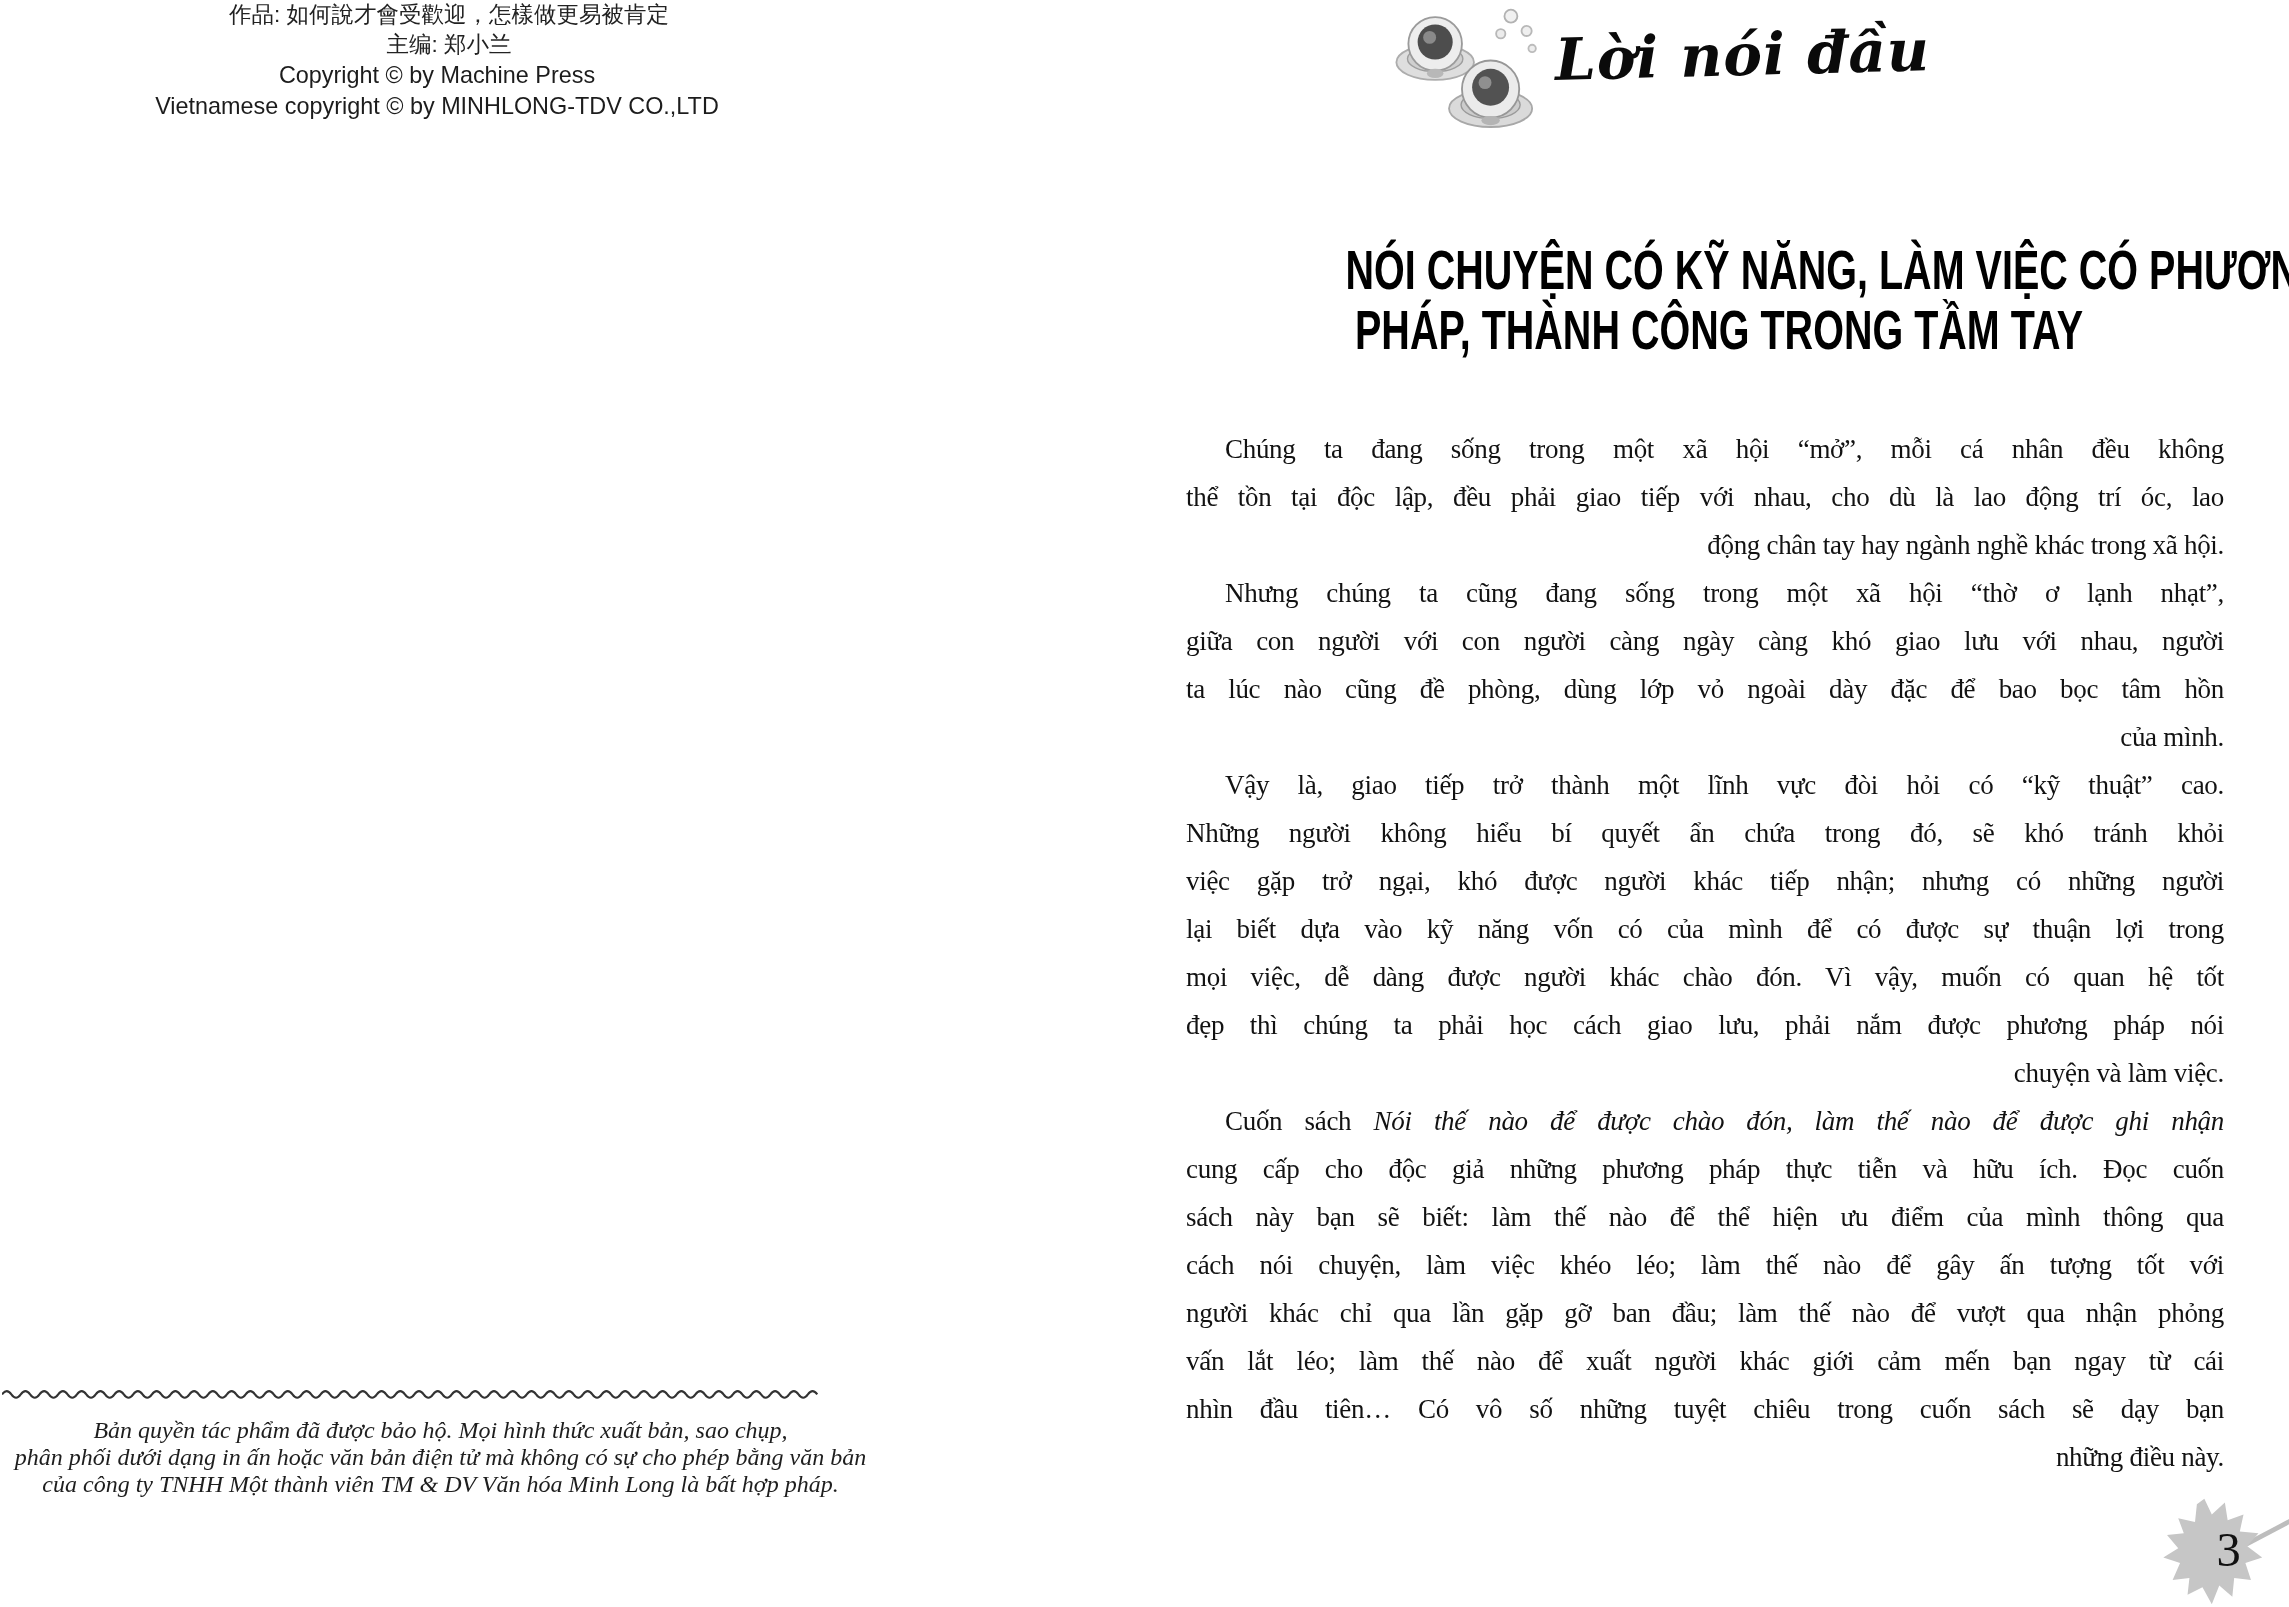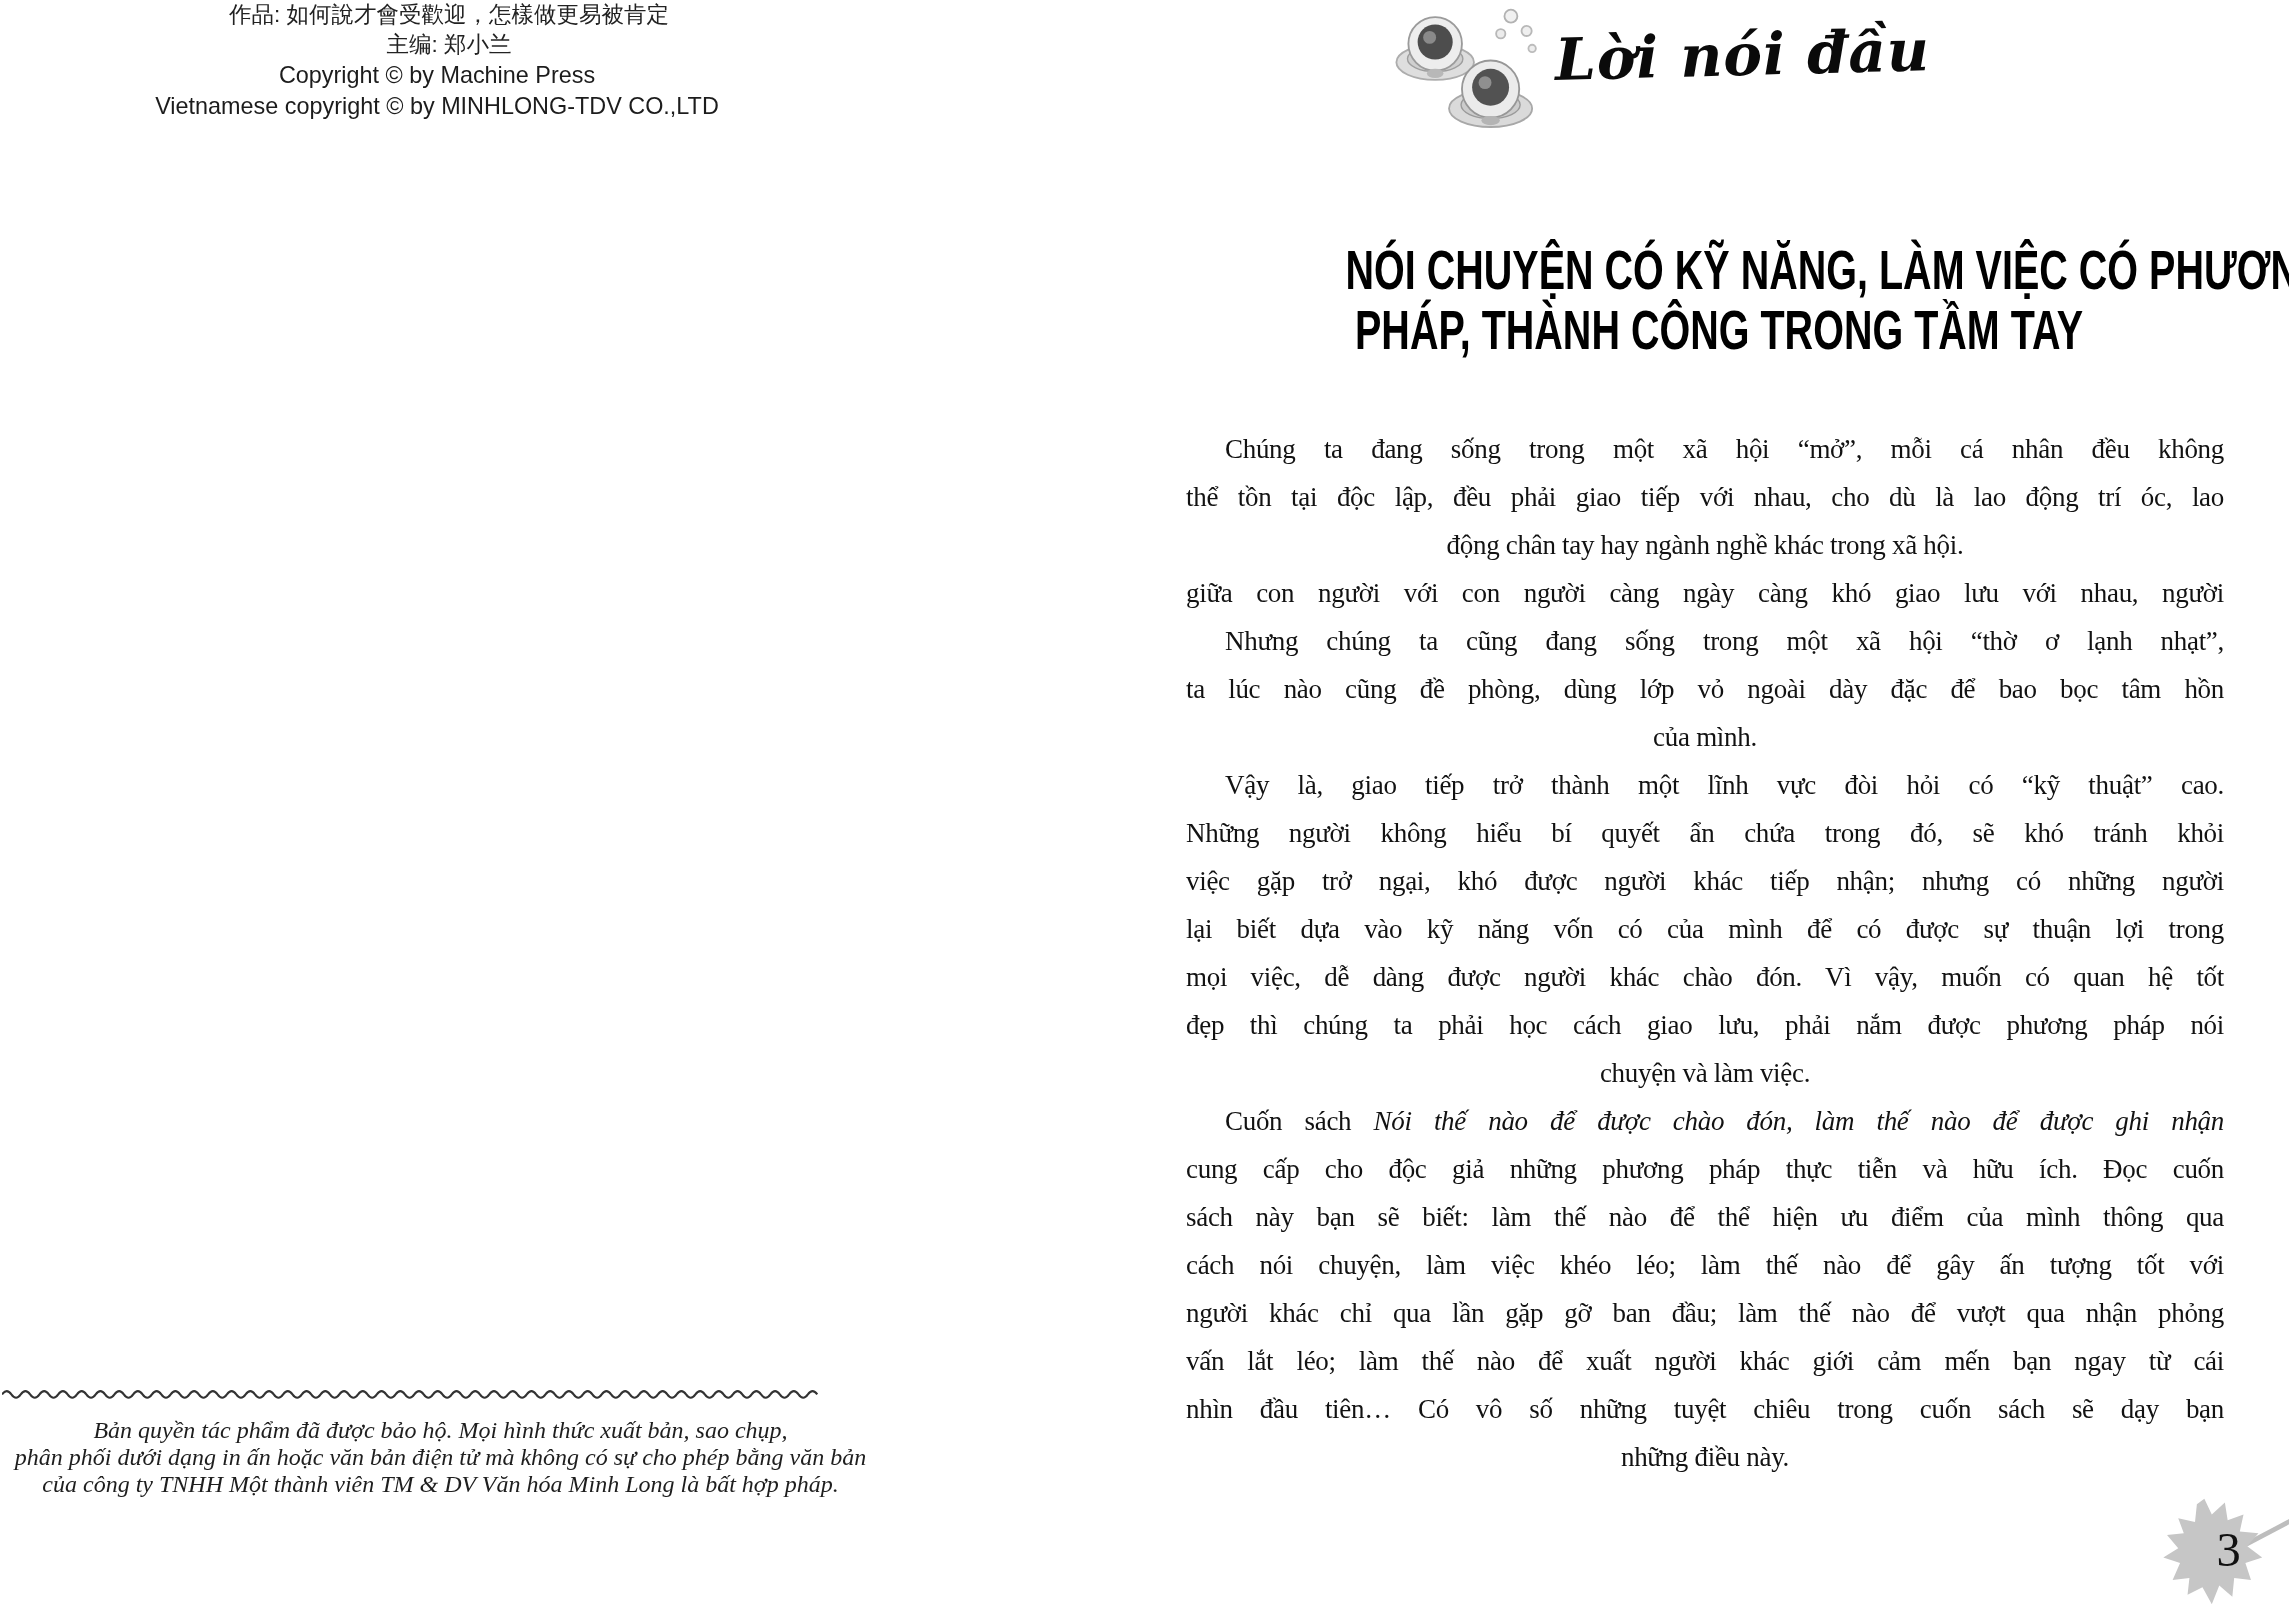--- a/index.html
+++ b/index.html
@@ -62,21 +62,21 @@
     transform-origin:center center;
     white-space:nowrap;
   }
   .body-col{
     left:1186px;top:425px;width:1038px;
     font-size:27px;letter-spacing:-0.3px;
     color:#121212;
   }
   .bline{
     line-height:48px;height:48px;
-    text-align:center;
+    text-align:right;
     white-space:normal;
   }
   .bline.just{
     text-align:justify;
     text-align-last:justify;
     text-justify:inter-word;
   }
   .bline.indent{ text-indent:39px; }
   .bline .it{ font-style:italic; }
   .leaf{left:2148px;top:1495px;width:150px;height:111px;}
@@ -127,22 +127,22 @@
 
 <div class="abs heading">
   <div class="hline"><span>NÓI CHUYỆN CÓ KỸ NĂNG, LÀM VIỆC CÓ PHƯƠNG</span></div>
   <div class="hline"><span>PHÁP, THÀNH CÔNG TRONG TẦM TAY</span></div>
 </div>
 
 <div class="abs body-col" id="body-lines">
     <div class="bline indent just">Chúng ta đang sống trong một xã hội “mở”, mỗi cá nhân đều không</div>
     <div class="bline just">thể tồn tại độc lập, đều phải giao tiếp với nhau, cho dù là lao động trí óc, lao</div>
     <div class="bline">động chân tay hay ngành nghề khác trong xã hội.</div>
+    <div class="bline indent just">Nhưng chúng ta cũng đang sống trong một xã hội “thờ ơ lạnh nhạt”,</div>
     <div class="bline just">giữa con người với con người càng ngày càng khó giao lưu với nhau, người</div>
-    <div class="bline indent just">Nhưng chúng ta cũng đang sống trong một xã hội “thờ ơ lạnh nhạt”,</div>
     <div class="bline just">ta lúc nào cũng đề phòng, dùng lớp vỏ ngoài dày đặc để bao bọc tâm hồn</div>
     <div class="bline">của mình.</div>
     <div class="bline indent just">Vậy là, giao tiếp trở thành một lĩnh vực đòi hỏi có “kỹ thuật” cao.</div>
     <div class="bline just">Những người không hiểu bí quyết ẩn chứa trong đó, sẽ khó tránh khỏi</div>
     <div class="bline just">việc gặp trở ngại, khó được người khác tiếp nhận; nhưng có những người</div>
     <div class="bline just">lại biết dựa vào kỹ năng vốn có của mình để có được sự thuận lợi trong</div>
     <div class="bline just">mọi việc, dễ dàng được người khác chào đón. Vì vậy, muốn có quan hệ tốt</div>
     <div class="bline just">đẹp thì chúng ta phải học cách giao lưu, phải nắm được phương pháp nói</div>
     <div class="bline">chuyện và làm việc.</div>
     <div class="bline indent just"><span>Cuốn sách </span><span class="it">Nói thế nào để được chào đón, làm thế nào để được ghi nhận</span></div>

